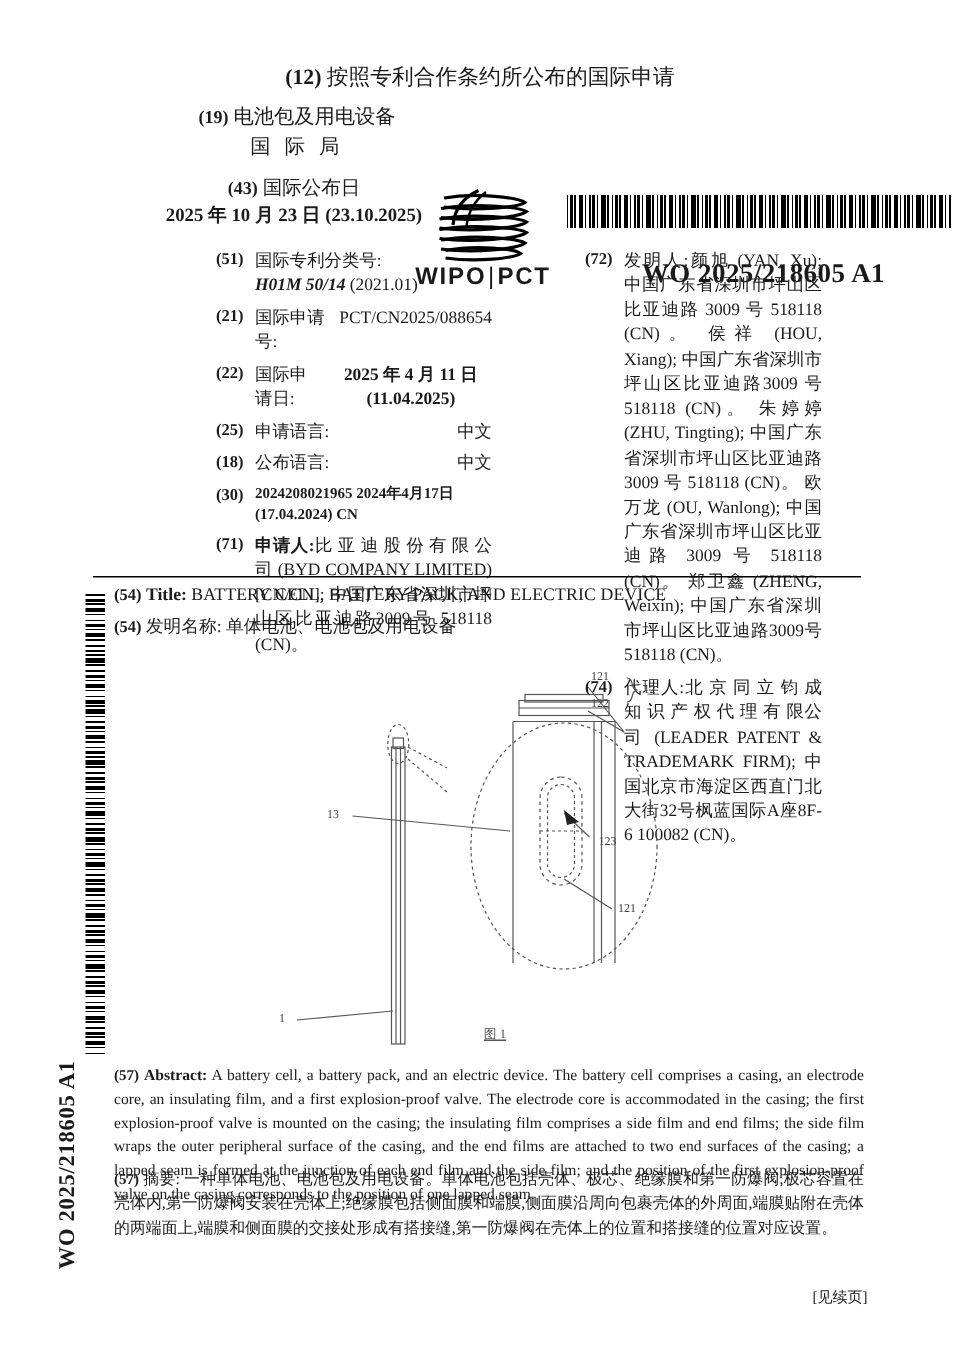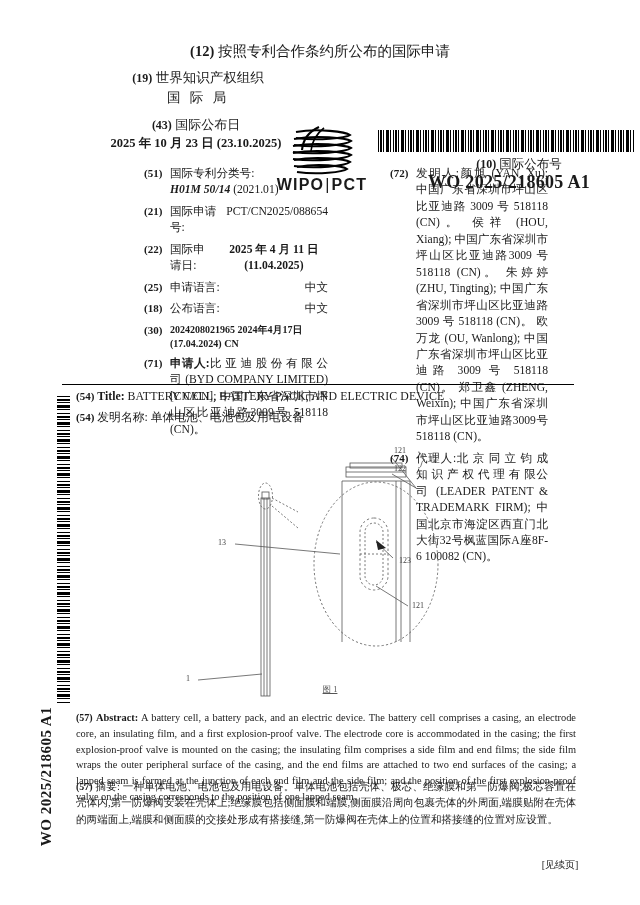--- a/index.html
+++ b/index.html
@@ -136,21 +136,21 @@
 
   <div class="hdr">
     <div class="kind12">
       <b>(12)</b>
       <span>按照专利合作条约所公布的国际申请</span>
     </div>
 
     <div class="wipo-org">
       <div>
         <span class="bnum">(19)</span>
-        <span>世界知识产权组织</span>
+        <span>电池包及用电设备</span>
       </div>
       <div class="ln2">国 际 局</div>
     </div>
 
     <div class="pubdate-lab">
       <span class="bnum">(43)</span>
       <span>国际公布日</span>
     </div>
     <div class="pubdate-val">2025 年 10 月 23 日 (23.10.2025)</div>
 
@@ -167,24 +167,20 @@
         <path d="M47 1 C36 6, 31 14, 30 24" fill="none" stroke="#000" stroke-width="2.1"></path>
         <path d="M52 2 C44 8, 40 16, 39 25" fill="none" stroke="#000" stroke-width="1.6"></path>
       </svg>
       <div class="logo-word">
         <span>WIPO</span><span class="bar">|</span><span>PCT</span>
       </div>
     </div>
 
     <div class="barcode-top"></div>
 
-    <div class="pubno-lab">
-      <span class="bnum">(10)</span>
-      <span>国际公布号</span>
-    </div>
     <div class="pubno-val">WO 2025/218605 A1</div>
   </div>
 
   <div class="biblio">
 
     <div class="col-l">
 
       <div class="fld">
         <span class="code">(51)</span>
         <div class="bd">

